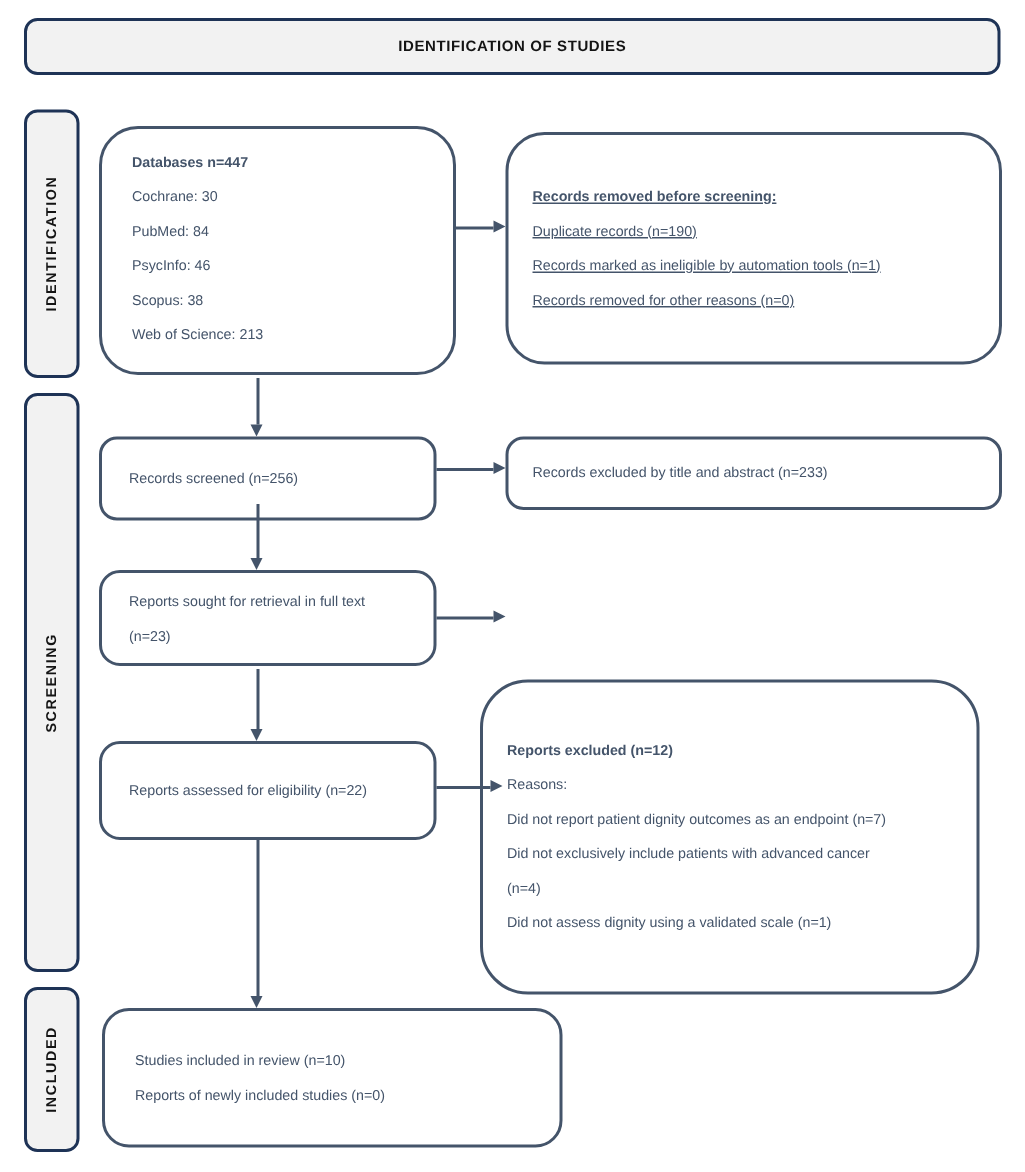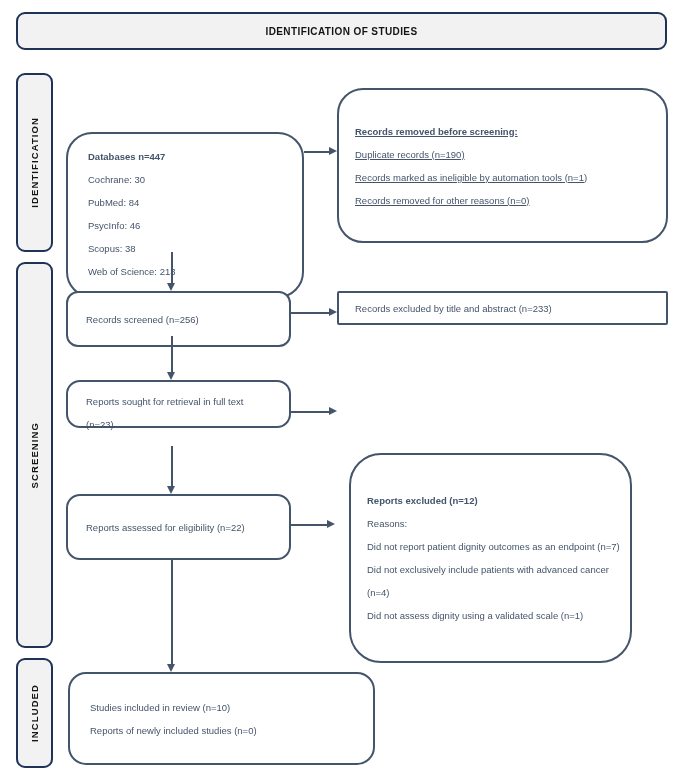--- a/index.html
+++ b/index.html
@@ -18,32 +18,32 @@
     color:var(--dark_text,#141414);letter-spacing:1.1px;white-space:nowrap;}
   .st-identification{top:73px;height:179px;}
   .st-screening{top:262px;height:386px;}
   .st-included{top:658px;height:110px;}
 
   
   .flowbox{position:absolute;background:#ffffff;border:2px solid var(--slate,#44546A);box-sizing:border-box;}
   .line{font-size:9.5px;line-height:23px;white-space:nowrap;color:var(--text,#44546A);}
   .b{font-weight:bold;}
 
-  .bx-databases{left:66px;top:84px;width:238px;height:166px;border-radius:26px;padding:11px 8px 0 20px;margin-top:48px;}
+  .bx-databases{left:66px;top:84px;width:238px;height:166px;border-radius:26px;padding:11px 8px 0 20px;}
   .bx-removed{left:337px;top:88px;width:331px;height:155px;border-radius:26px;
     display:flex;flex-direction:column;justify-content:center;padding:0 8px 0 16px;text-decoration:underline;}
   .bx-screened{left:66px;top:291px;width:225px;height:56px;border-radius:12px;
     display:flex;align-items:center;padding-left:18px;}
-  .bx-excluded-title{left:337px;top:291px;width:331px;height:34px;border-radius:2px;
+  .bx-excluded-title{left:337px;top:291px;width:331px;height:49px;border-radius:12px;
     display:flex;align-items:center;padding-left:16px;}
-  .bx-sought{left:66px;top:380px;width:225px;height:48px;border-radius:14px;padding:8px 8px 0 18px;}
+  .bx-sought{left:66px;top:380px;width:225px;height:64px;border-radius:14px;padding:8px 8px 0 18px;}
   .bx-notretrieved{left:337px;top:378px;width:331px;height:53px;border-radius:14px;padding:9px 8px 0 16px;}
   .bx-assessed{left:66px;top:494px;width:225px;height:66px;border-radius:14px;
     display:flex;align-items:center;padding-left:18px;}
-  .bx-reports-excluded{left:349px;top:453px;width:283px;height:210px;border-radius:32px;
+  .bx-reports-excluded{left:320px;top:453px;width:333px;height:210px;border-radius:32px;
     display:flex;flex-direction:column;justify-content:center;padding:0 8px 0 16px;}
   .bx-included{left:68px;top:672px;width:307px;height:93px;border-radius:18px;
     display:flex;flex-direction:column;justify-content:center;padding-left:20px;}
 
   
   .vline{position:absolute;width:1.5px;background:var(--slate,#44546A);}
   .hline{position:absolute;height:1.5px;background:var(--slate,#44546A);}
   .head-down{position:absolute;width:0;height:0;border-left:4.5px solid transparent;
     border-right:4.5px solid transparent;border-top:8px solid var(--slate,#44546A);}
   .head-right{position:absolute;width:0;height:0;border-top:4.5px solid transparent;

